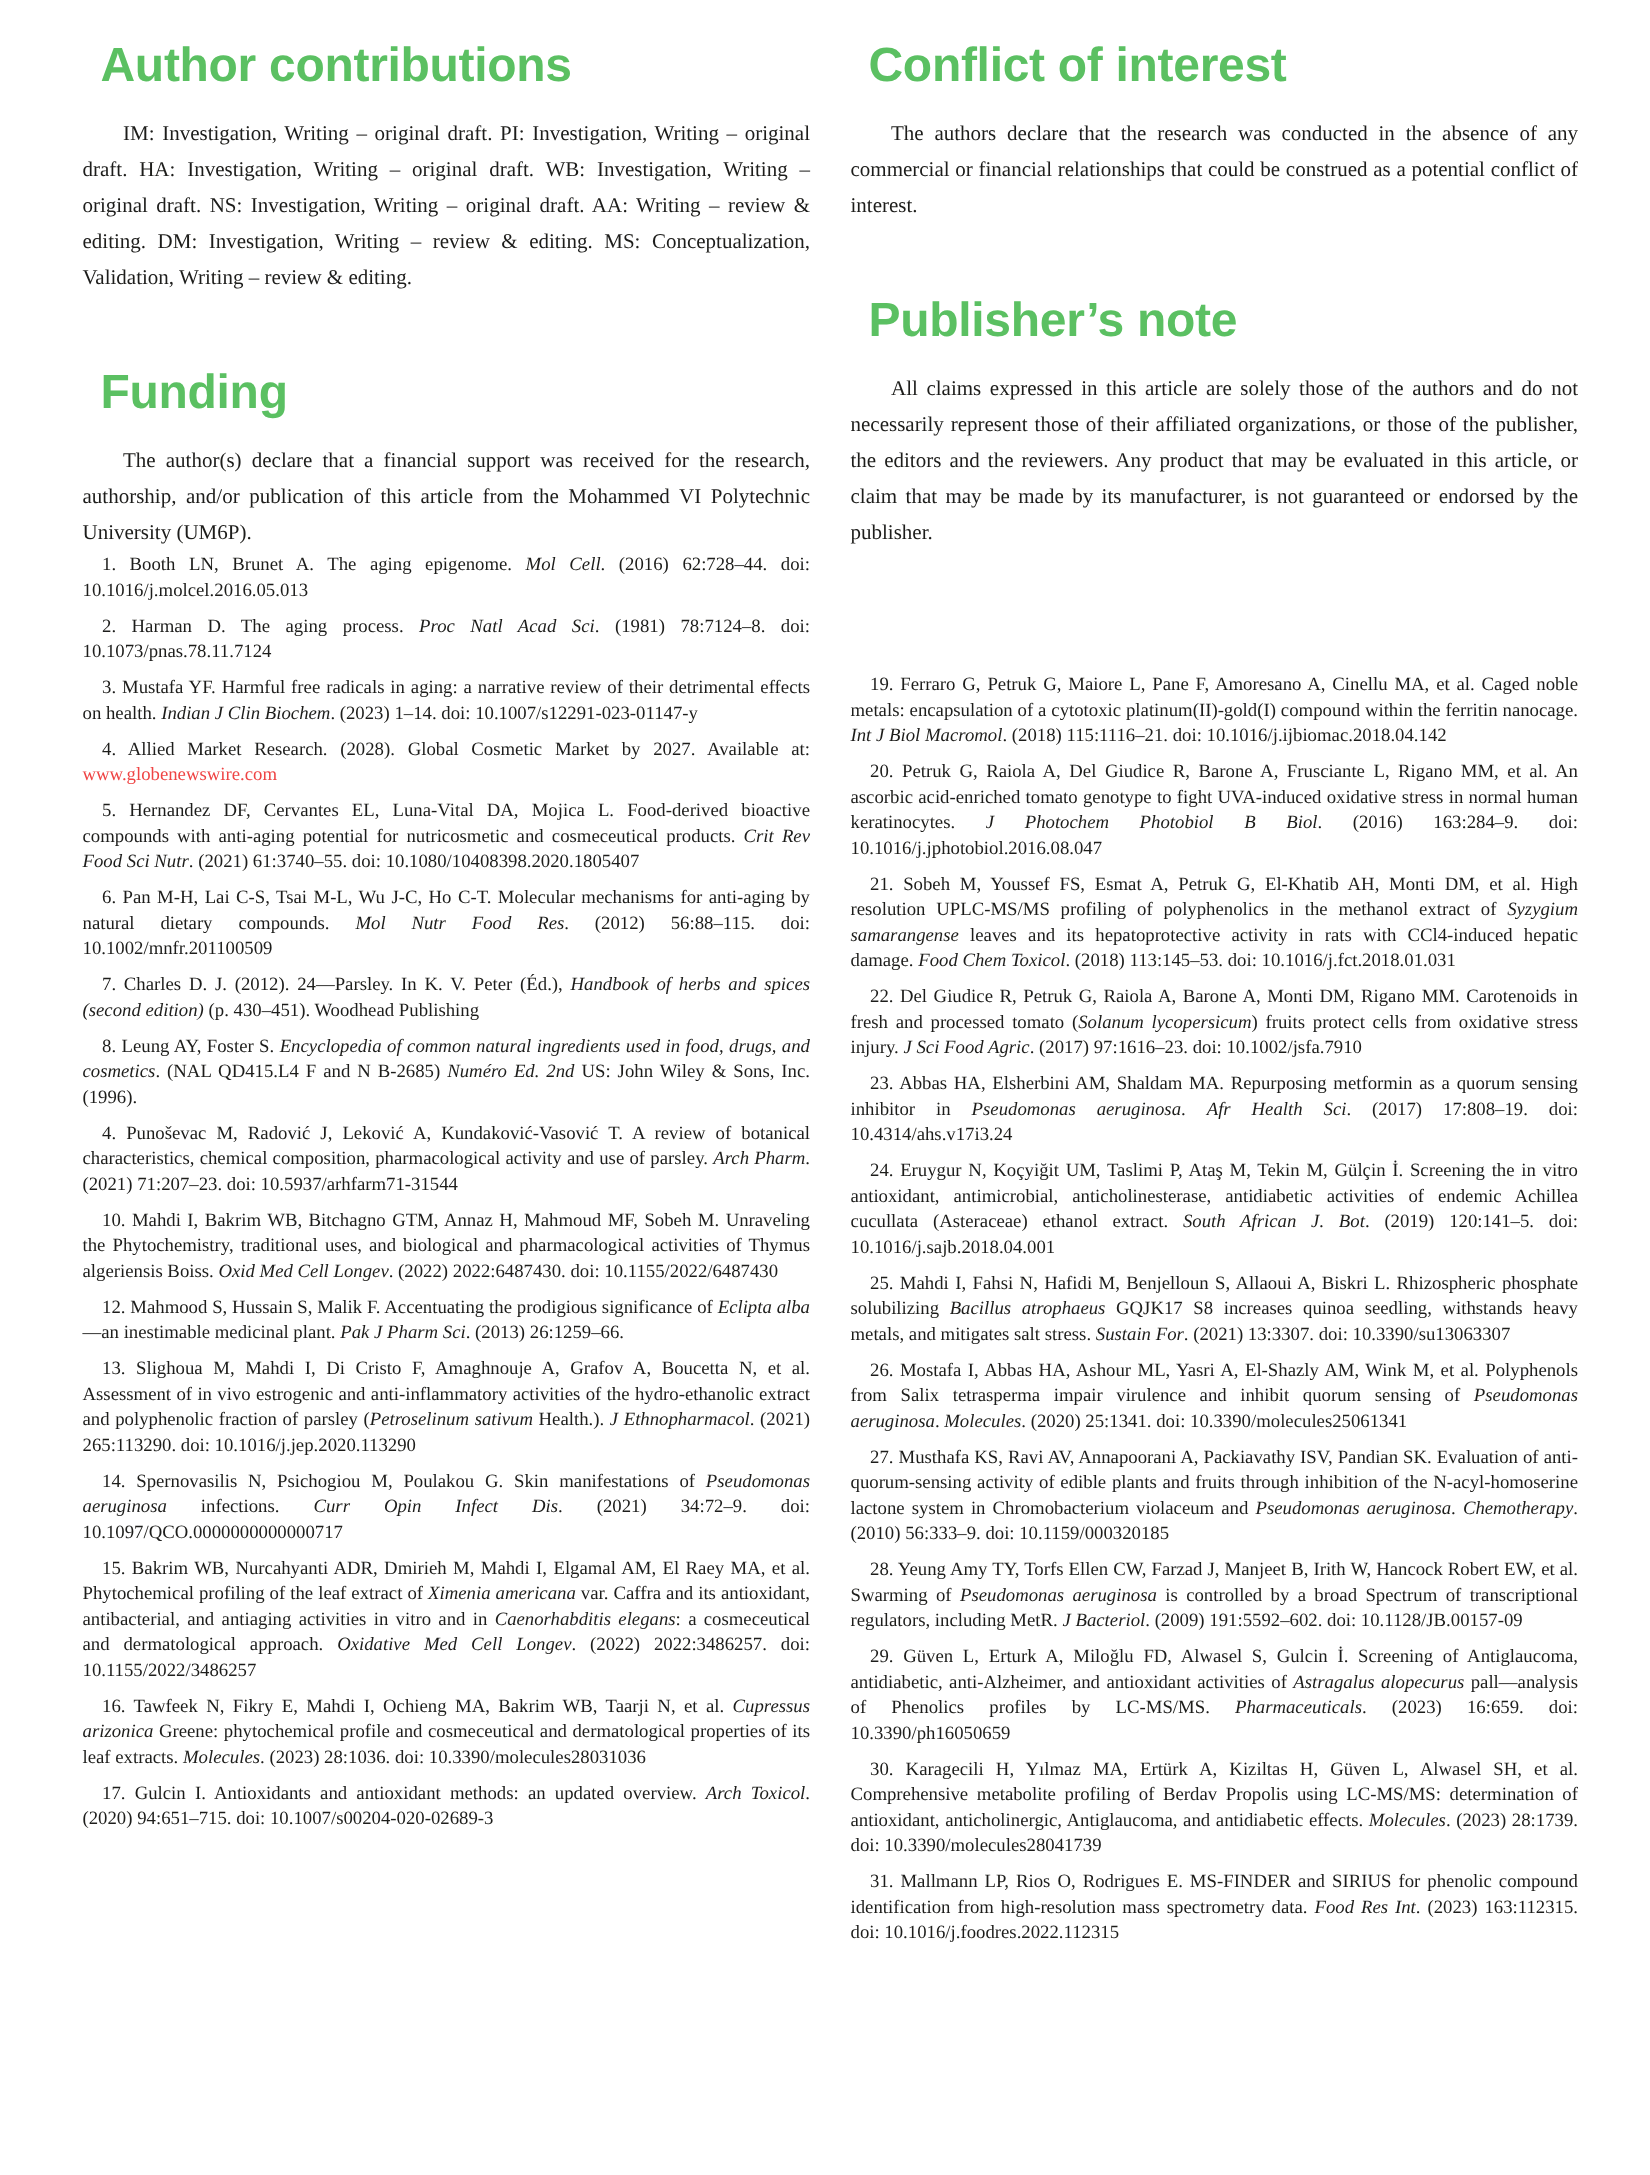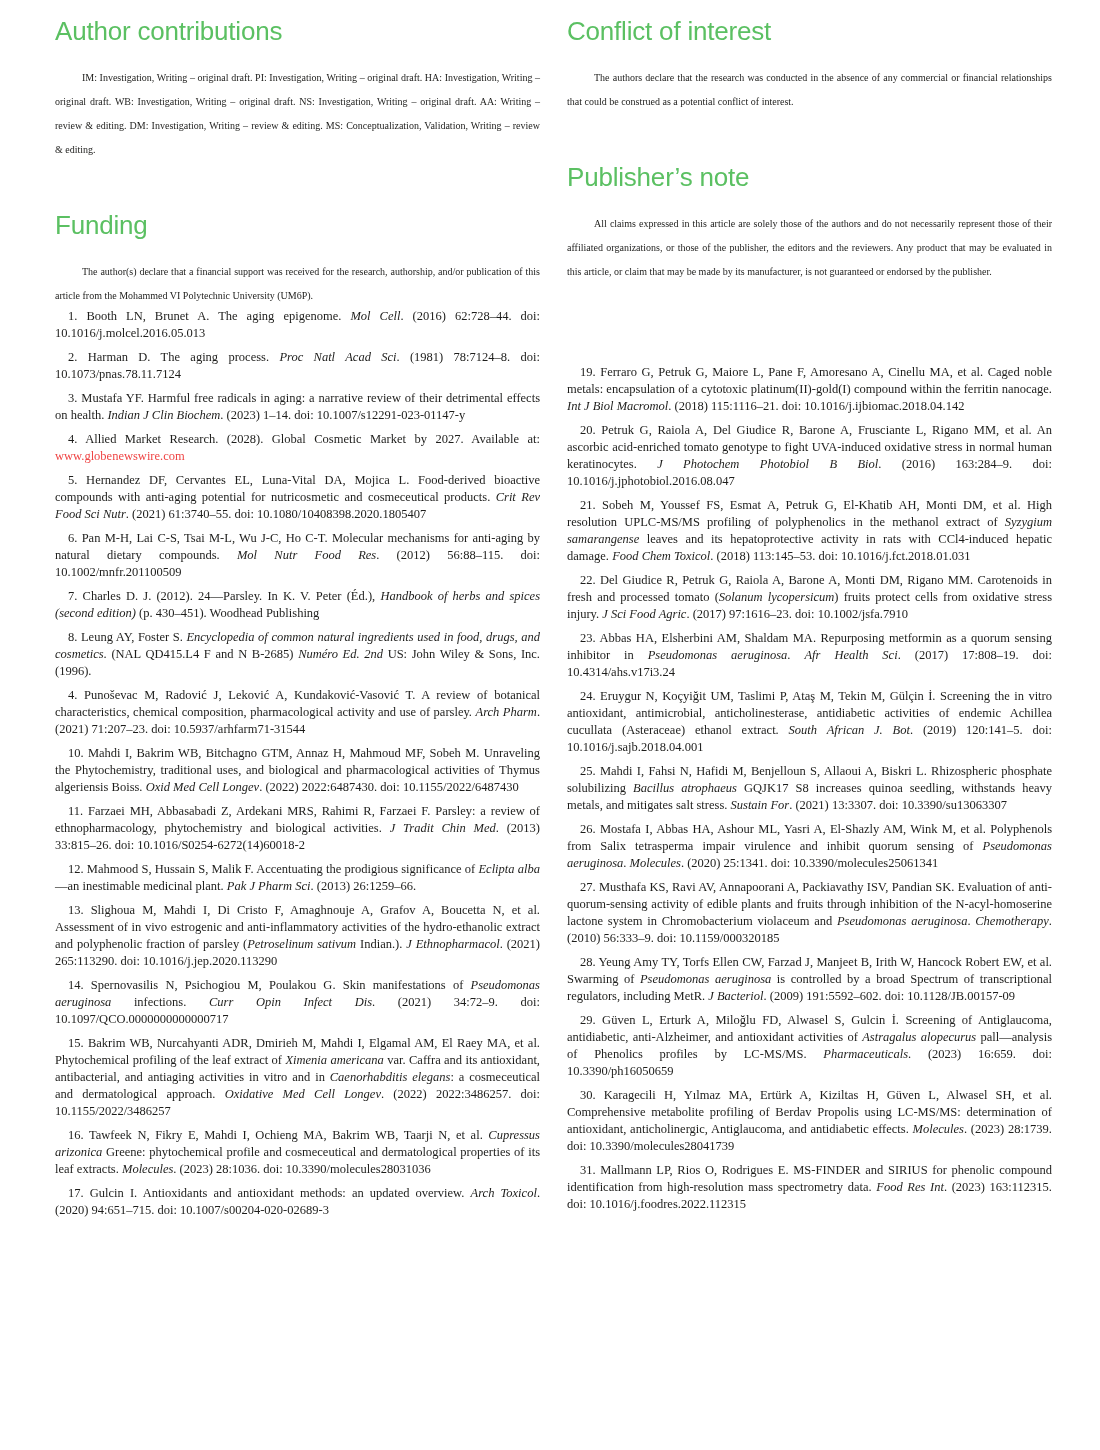--- a/index.html
+++ b/index.html
@@ -18,30 +18,30 @@
     gap: 27px;
     padding: 16px 52px 0 55px;
     box-sizing: border-box;
   }
   .col {
     width: 485px;
     flex: 0 0 485px;
   }
   .section-heading {
     font-family: "Liberation Sans", sans-serif;
-    font-size: 26px;
+    font-size: 32px;
     line-height: 30px;
-    font-weight: 400;
+    font-weight: 700;
     letter-spacing: -0.2px;
     color: #5bc062;
-    margin: 0;
+    margin: 12px;
   }
   .body-text {
     font-family: "Liberation Serif", serif;
-    font-size: 10px;
+    font-size: 14px;
     line-height: 24px;
     text-align: justify;
     text-indent: 27px;
     margin: 20px 0 0 0;
   }
   .mt-section { margin-top: 48px; }
   .mt-refs-heading { margin-top: 44px; }
   .refs {
   }
   .refs-right {
@@ -78,23 +78,22 @@
         <p class="ref"><span>1. Booth LN, Brunet A. The aging epigenome. </span><em>Mol Cell</em><span>. (2016) 62:728–44. doi: 10.1016/j.molcel.2016.05.013</span></p>
         <p class="ref"><span>2. Harman D. The aging process. </span><em>Proc Natl Acad Sci</em><span>. (1981) 78:7124–8. doi: 10.1073/pnas.78.11.7124</span></p>
         <p class="ref"><span>3. Mustafa YF. Harmful free radicals in aging: a narrative review of their detrimental effects on health. </span><em>Indian J Clin Biochem</em><span>. (2023) 1–14. doi: 10.1007/s12291-023-01147-y</span></p>
         <p class="ref"><span>4. Allied Market Research. (2028). Global Cosmetic Market by 2027. Available at: </span><a class="ref-link" href="#">www.globenewswire.com</a></p>
         <p class="ref"><span>5. Hernandez DF, Cervantes EL, Luna-Vital DA, Mojica L. Food-derived bioactive compounds with anti-aging potential for nutricosmetic and cosmeceutical products. </span><em>Crit Rev Food Sci Nutr</em><span>. (2021) 61:3740–55. doi: 10.1080/10408398.2020.1805407</span></p>
         <p class="ref"><span>6. Pan M-H, Lai C-S, Tsai M-L, Wu J-C, Ho C-T. Molecular mechanisms for anti-aging by natural dietary compounds. </span><em>Mol Nutr Food Res</em><span>. (2012) 56:88–115. doi: 10.1002/mnfr.201100509</span></p>
         <p class="ref"><span>7. Charles D. J. (2012). 24—Parsley. In K. V. Peter (Éd.), </span><em>Handbook of herbs and spices (second edition)</em><span> (p. 430–451). Woodhead Publishing</span></p>
         <p class="ref"><span>8. Leung AY, Foster S. </span><em>Encyclopedia of common natural ingredients used in food, drugs, and cosmetics</em><span>. (NAL QD415.L4 F and N B-2685) </span><em>Numéro Ed. 2nd</em><span> US: John Wiley &amp; Sons, Inc. (1996).</span></p>
         <p class="ref"><span>4. Punoševac M, Radović J, Leković A, Kundaković-Vasović T. A review of botanical characteristics, chemical composition, pharmacological activity and use of parsley. </span><em>Arch Pharm</em><span>. (2021) 71:207–23. doi: 10.5937/arhfarm71-31544</span></p>
         <p class="ref"><span>10. Mahdi I, Bakrim WB, Bitchagno GTM, Annaz H, Mahmoud MF, Sobeh M. Unraveling the Phytochemistry, traditional uses, and biological and pharmacological activities of Thymus algeriensis Boiss. </span><em>Oxid Med Cell Longev</em><span>. (2022) 2022:6487430. doi: 10.1155/2022/6487430</span></p>
-        <p class="ref"><span>11. Farzaei MH, Abbasabadi Z, Ardekani MRS, Rahimi R, Farzaei F. Parsley: a review of ethnopharmacology, phytochemistry and biological activities. </span><em>J Tradit Chin Med</em><span>. (2013) 33:815–26. doi: 10.1016/S0254-6272(14)60018-2</span></p>
         <p class="ref"><span>12. Mahmood S, Hussain S, Malik F. Accentuating the prodigious significance of </span><em>Eclipta alba</em><span>—an inestimable medicinal plant. </span><em>Pak J Pharm Sci</em><span>. (2013) 26:1259–66.</span></p>
-        <p class="ref"><span>13. Slighoua M, Mahdi I, Di Cristo F, Amaghnouje A, Grafov A, Boucetta N, et al. Assessment of in vivo estrogenic and anti-inflammatory activities of the hydro-ethanolic extract and polyphenolic fraction of parsley (</span><em>Petroselinum sativum</em><span> Indian.). </span><em>J Ethnopharmacol</em><span>. (2021) 265:113290. doi: 10.1016/j.jep.2020.113290</span></p>
+        <p class="ref"><span>13. Slighoua M, Mahdi I, Di Cristo F, Amaghnouje A, Grafov A, Boucetta N, et al. Assessment of in vivo estrogenic and anti-inflammatory activities of the hydro-ethanolic extract and polyphenolic fraction of parsley (</span><em>Petroselinum sativum</em><span> Health.). </span><em>J Ethnopharmacol</em><span>. (2021) 265:113290. doi: 10.1016/j.jep.2020.113290</span></p>
         <p class="ref"><span>14. Spernovasilis N, Psichogiou M, Poulakou G. Skin manifestations of </span><em>Pseudomonas aeruginosa</em><span> infections. </span><em>Curr Opin Infect Dis</em><span>. (2021) 34:72–9. doi: 10.1097/QCO.0000000000000717</span></p>
         <p class="ref"><span>15. Bakrim WB, Nurcahyanti ADR, Dmirieh M, Mahdi I, Elgamal AM, El Raey MA, et al. Phytochemical profiling of the leaf extract of </span><em>Ximenia americana</em><span> var. Caffra and its antioxidant, antibacterial, and antiaging activities in vitro and in </span><em>Caenorhabditis elegans</em><span>: a cosmeceutical and dermatological approach. </span><em>Oxidative Med Cell Longev</em><span>. (2022) 2022:3486257. doi: 10.1155/2022/3486257</span></p>
         <p class="ref"><span>16. Tawfeek N, Fikry E, Mahdi I, Ochieng MA, Bakrim WB, Taarji N, et al. </span><em>Cupressus arizonica</em><span> Greene: phytochemical profile and cosmeceutical and dermatological properties of its leaf extracts. </span><em>Molecules</em><span>. (2023) 28:1036. doi: 10.3390/molecules28031036</span></p>
         <p class="ref"><span>17. Gulcin I. Antioxidants and antioxidant methods: an updated overview. </span><em>Arch Toxicol</em><span>. (2020) 94:651–715. doi: 10.1007/s00204-020-02689-3</span></p>
       </div>
   </div>
 
   <div class="col">
     <h2 class="section-heading">Conflict of interest</h2>
     <p class="body-text">The authors declare that the research was conducted in the absence of any commercial or financial relationships that could be construed as a potential conflict of interest.</p>

